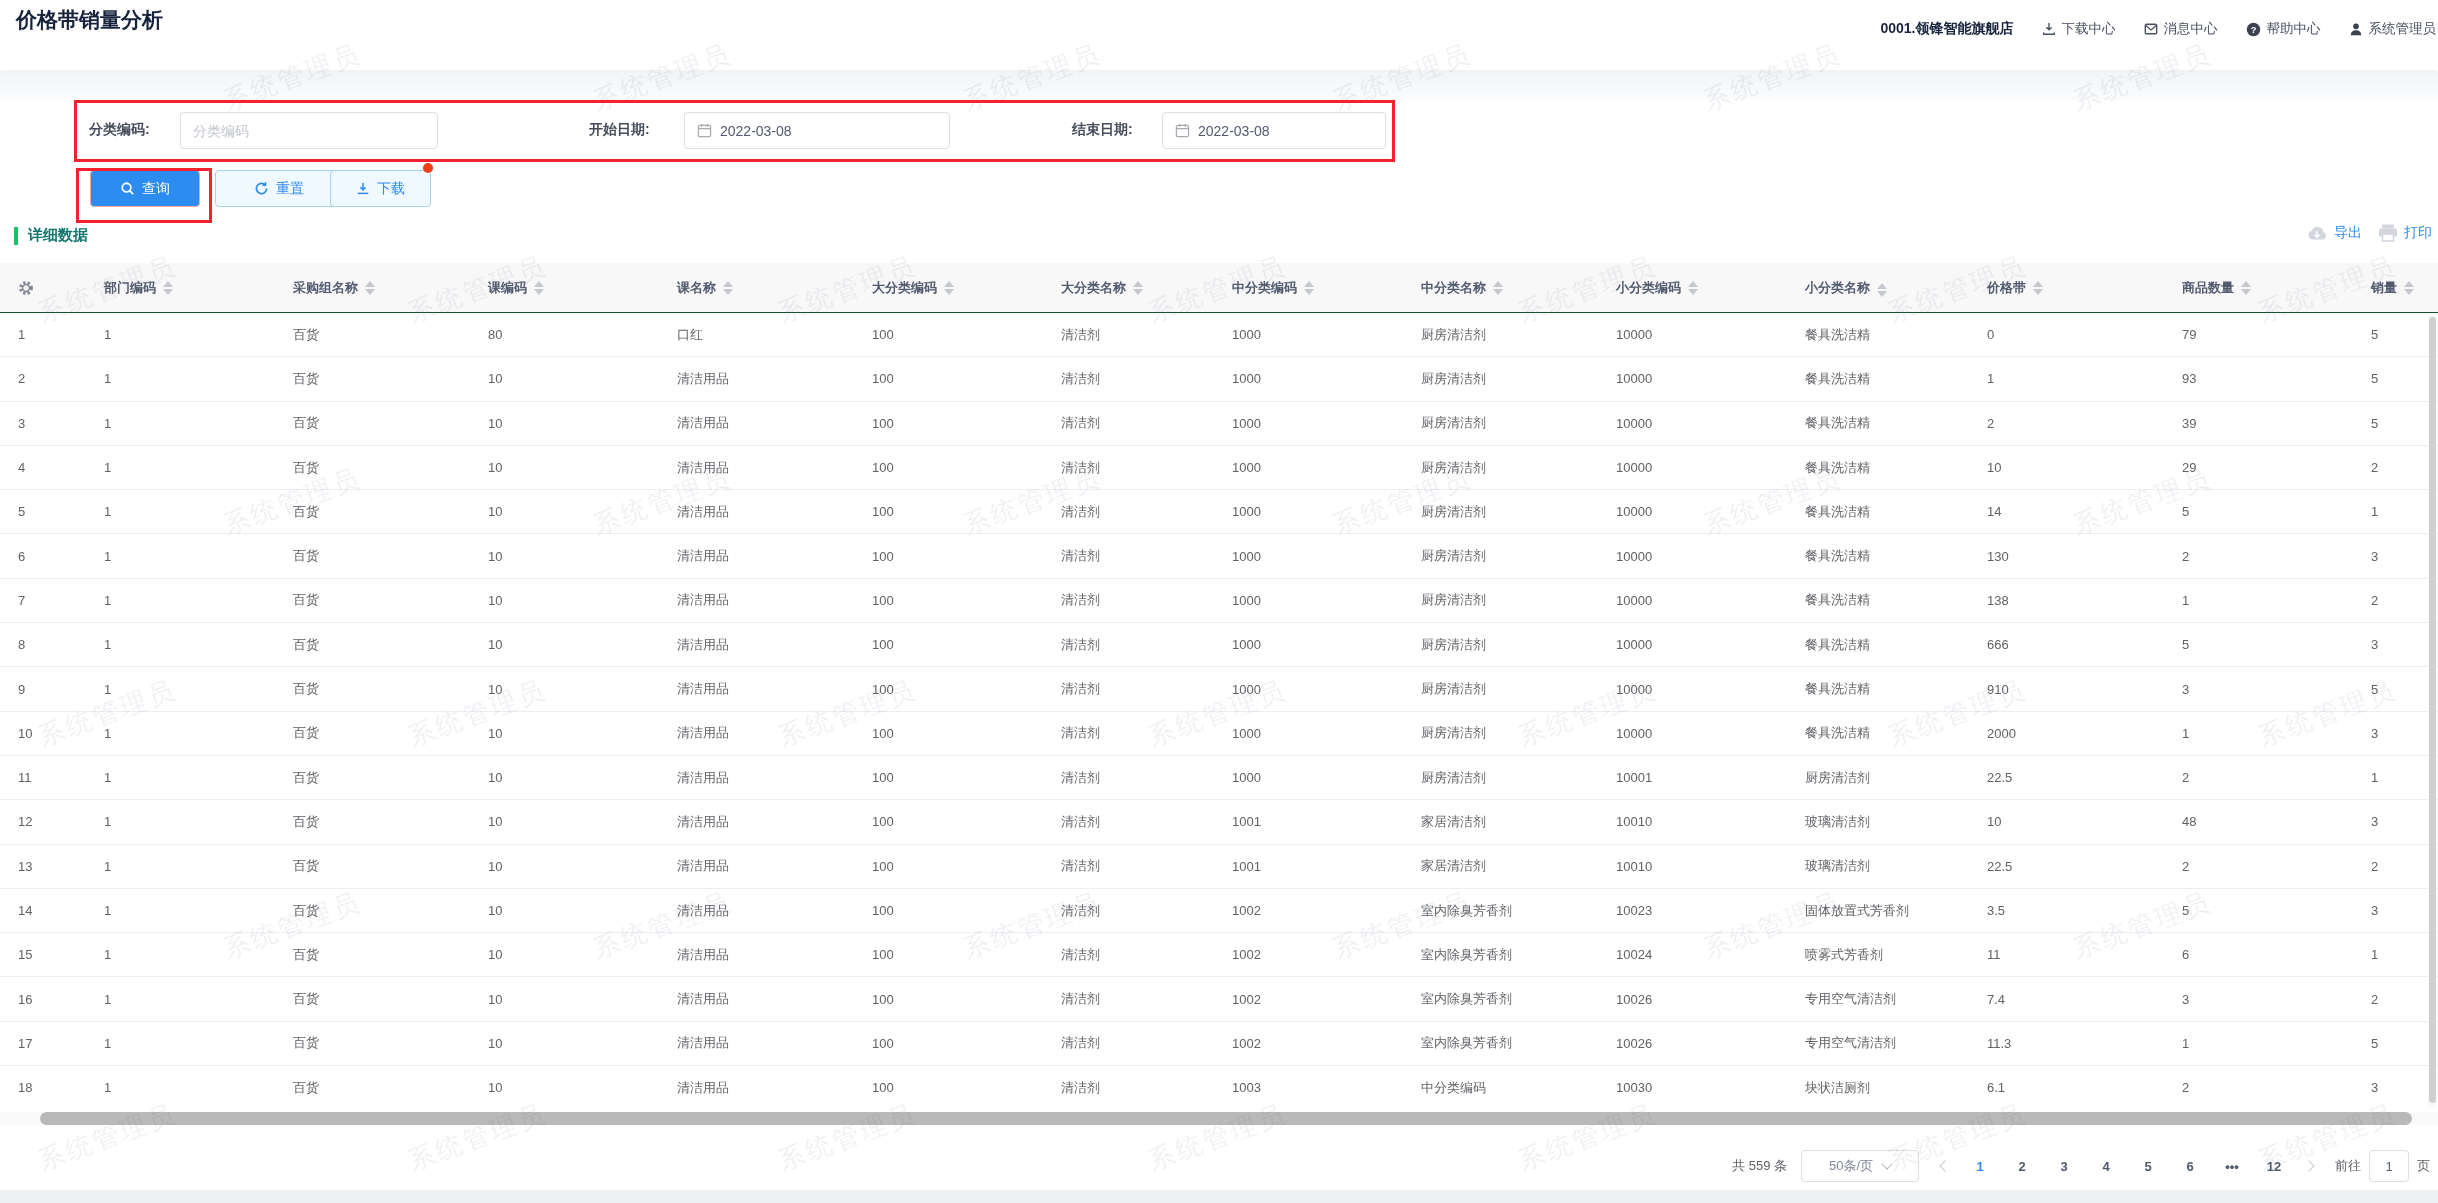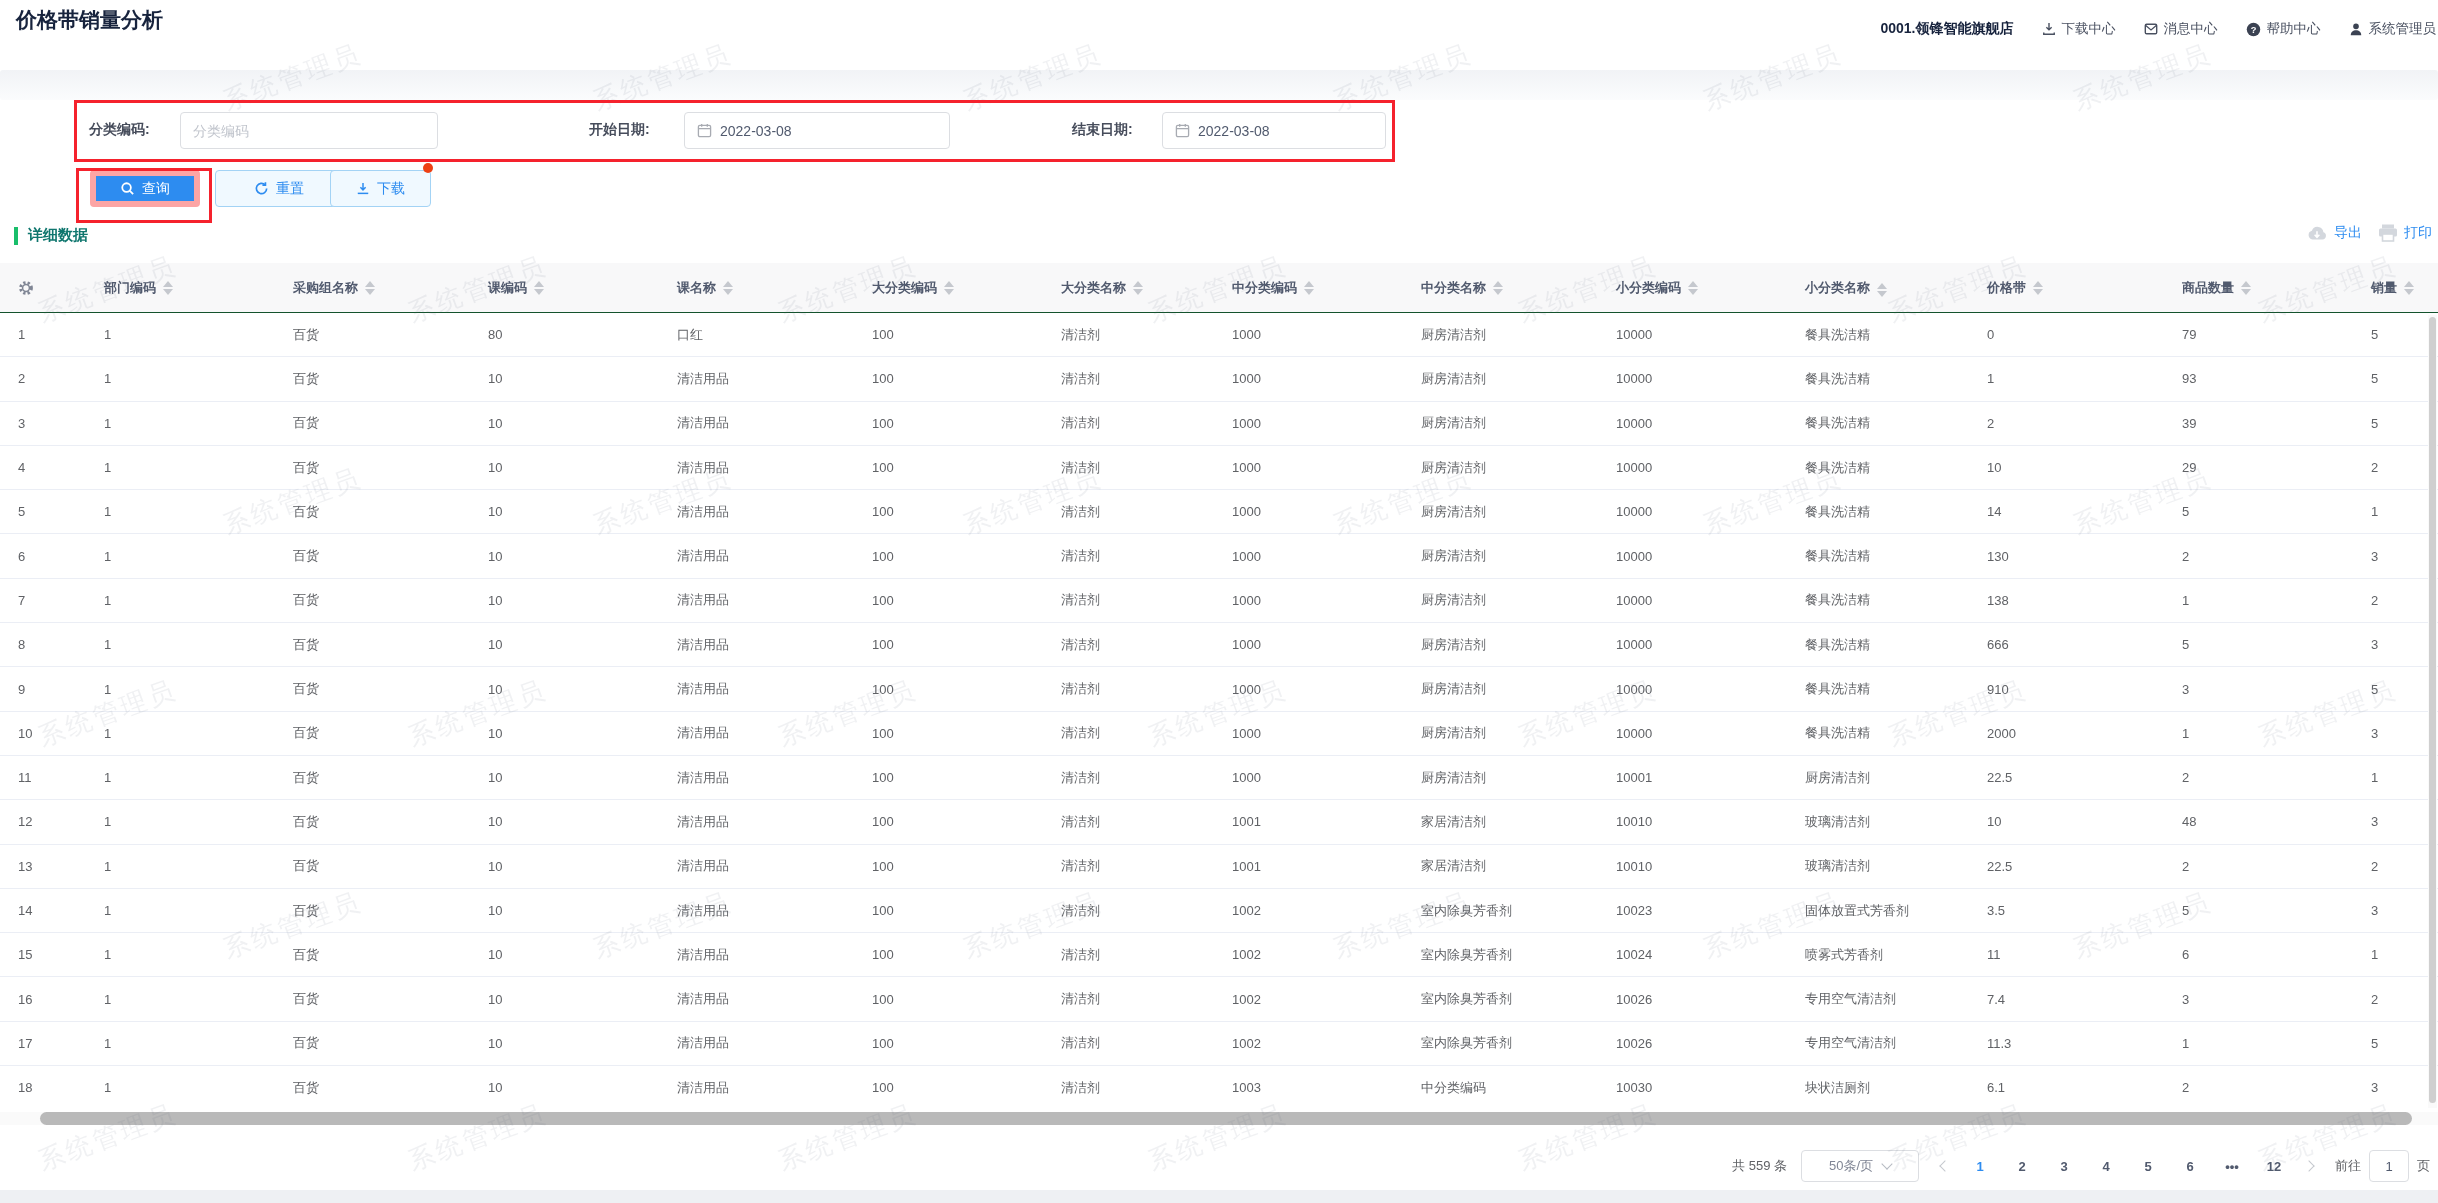--- a/index.html
+++ b/index.html
@@ -19,21 +19,21 @@
   
   .flabel { position:absolute; top:121px; font-size:14px; font-weight:700; color:#464c5b; }
   .finput { position:absolute; top:112px; height:37px; border:1px solid #dcdee2; border-radius:4px;
     background:#fff; display:flex; align-items:center; padding:0 12px; font-size:14px; color:#515a6e; gap:8px; }
   .finput input { border:none; outline:none; width:100%; font-size:14px; color:#515a6e;
     font-family:"Liberation Sans","DejaVu Sans",sans-serif; }
   .finput input::placeholder { color:#c0c4cc; }
   
   .btn { position:absolute; top:170px; height:37px; border-radius:4px; display:flex; align-items:center;
     justify-content:center; gap:7px; font-size:14px; cursor:pointer; }
-  .btn-primary { background:#2d8cf0; color:#fff; border:6px solid #fca5a5; }
+  .btn-primary { background:#2d8cf0; color:#fff; border:1px solid #fca5a5; }
   .btn-light { background:#f0f9ff; color:#2d8cf0; border:1px solid #a3d3f5; }
   .red-dot { position:absolute; left:423px; top:163px; width:10px; height:10px; border-radius:50%; background:#ed4014; }
   
   .annotation { position:absolute; border:3px solid #f5222d; z-index:9; pointer-events:none; }
   
   .section-bar { position:absolute; left:14px; top:227px; width:4px; height:18px; background:#19be6b; }
   .section-title { position:absolute; left:28px; top:226px; font-size:15px; font-weight:700; color:#0f766e; }
   .tool-links { position:absolute; right:6px; top:224px; display:flex; align-items:center; gap:16px; }
   .tool-link { display:flex; align-items:center; gap:6px; font-size:14px; color:#2d8cf0; cursor:pointer; }
   

